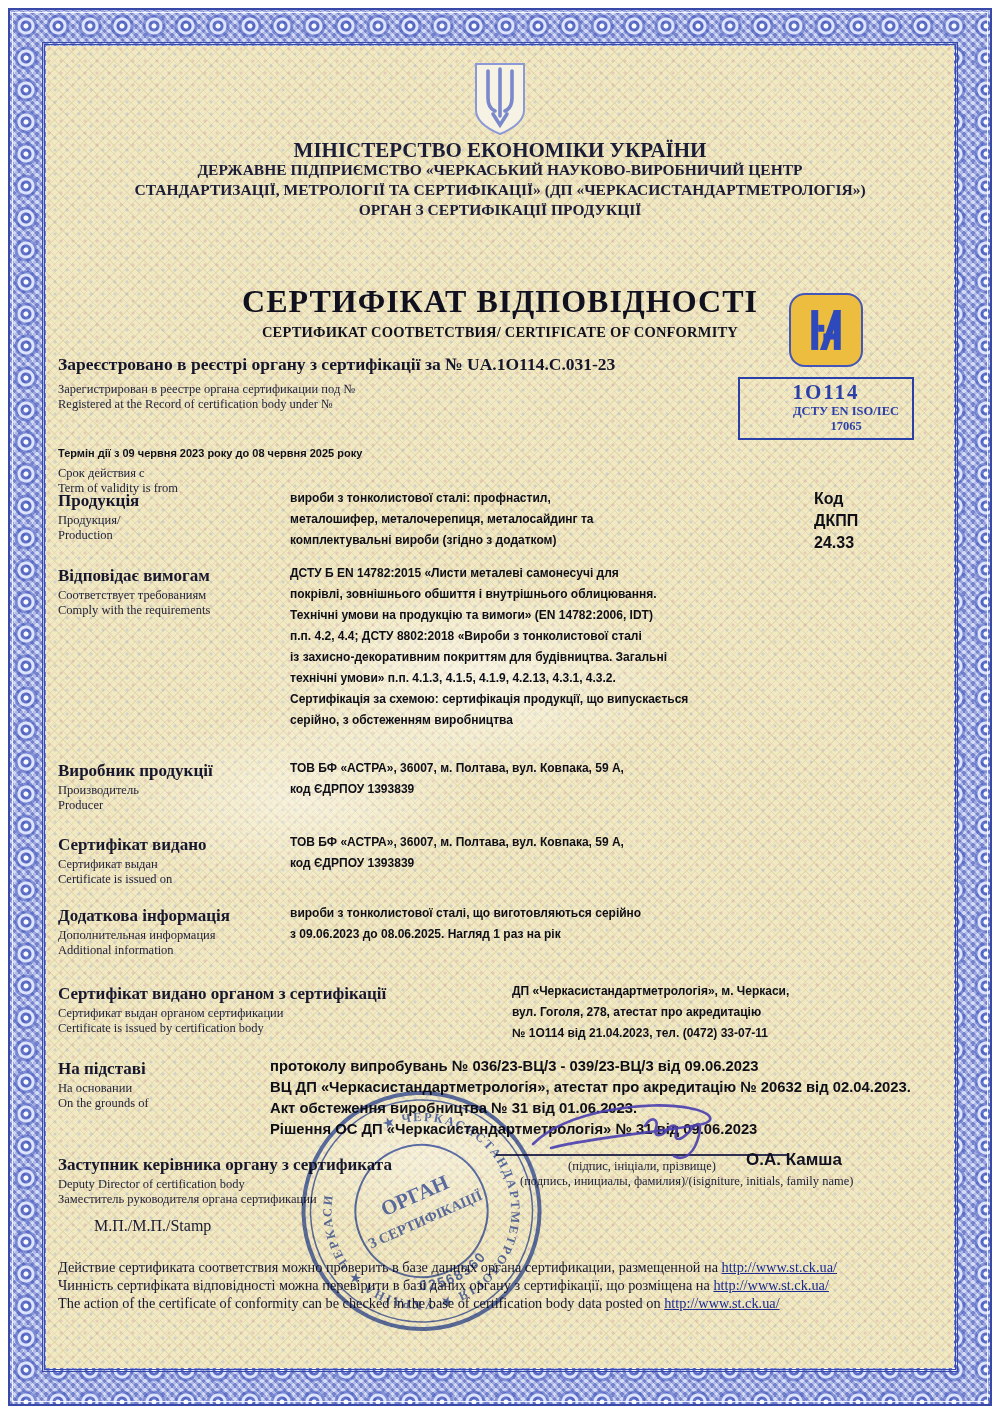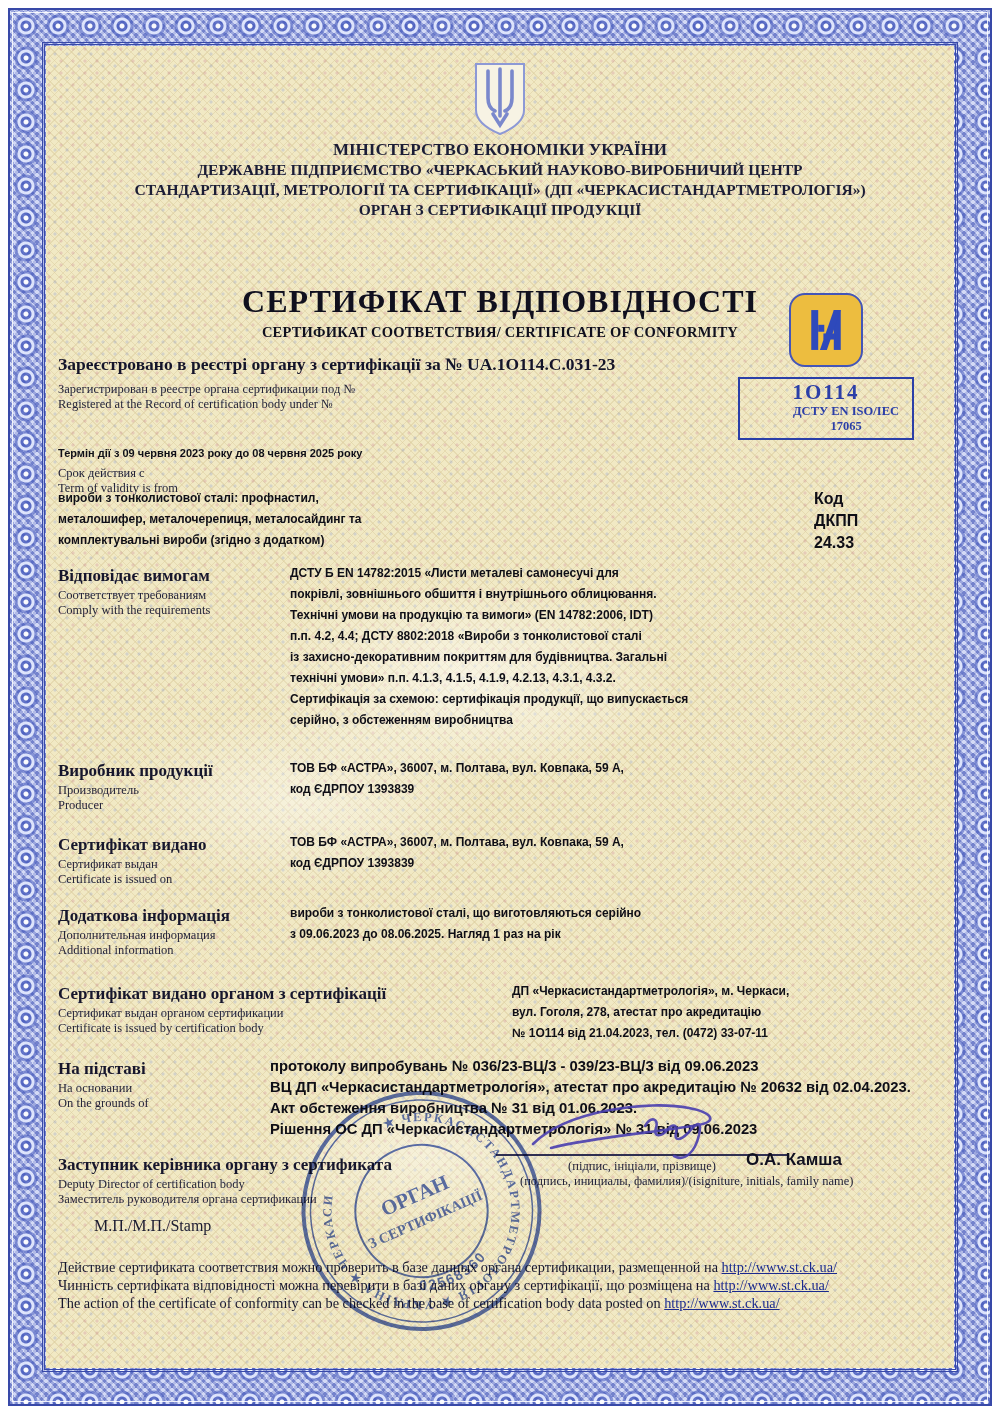--- a/index.html
+++ b/index.html
@@ -31,21 +31,21 @@
   .content::before{content:"";position:absolute;inset:0;pointer-events:none;
     background:
       radial-gradient(ellipse 310px 150px at 46% 48%, rgba(255,255,255,.55), transparent 70%),
       radial-gradient(ellipse 260px 130px at 28% 57%, rgba(255,255,255,.42), transparent 70%),
       radial-gradient(ellipse 240px 110px at 42% 84%, rgba(255,255,255,.38), transparent 70%);}
   .content>div{position:absolute;}
 
   
   .emblem{top:16px;left:0;right:0;display:flex;justify-content:center;}
   .ministry{top:94px;left:0;right:0;text-align:center;font-weight:bold;color:#1b1d36;}
-  .m1{font-size:17px;line-height:20px;}
+  .m1{font-size:21px;line-height:20px;}
   .m2{font-size:15.5px;line-height:20px;}
 
   .title-block{top:238px;left:0;right:0;text-align:center;color:#10101e;}
   .title-main{font-size:32px;font-weight:bold;letter-spacing:1px;line-height:34px;}
   .title-sub{font-size:14.5px;font-weight:bold;margin-top:6px;letter-spacing:.2px;}
 
   .reg{top:308px;left:12px;width:670px;color:#14142a;}
   .reg-main{font-size:17.5px;font-weight:bold;margin-bottom:7px;}
   .small{font-size:12.5px;line-height:15px;color:#24243a;}
 
@@ -151,20 +151,25 @@
       </div>
     </div>
 
     <div class="validity">
       <div class="validity-main">Термін дії з 09 червня 2023 року  до  08 червня 2025 року</div>
       <div class="small">Срок действия с</div>
       <div class="small">Term of validity is from</div>
     </div>
 
     <div class="row r0">
+      <div class="lbl">
+        <div class="lbl-uk">Продукція</div>
+        <div class="small">Продукция/</div>
+        <div class="small">Production</div>
+      </div>
       <div class="val">вироби з тонколистової сталі: профнастил,
 металошифер, металочерепиця, металосайдинг та
 комплектувальні вироби (згідно з додатком)</div>
       <div class="aside">Код
 ДКПП
 24.33</div>
     </div>
 
     <div class="row r1">
       <div class="lbl">

